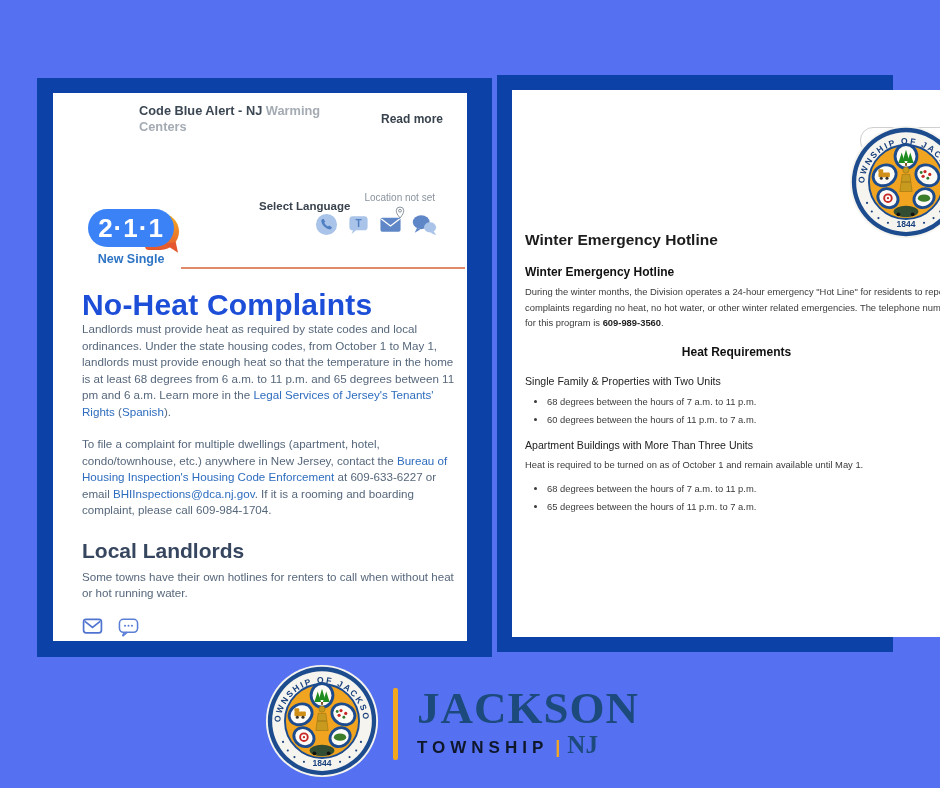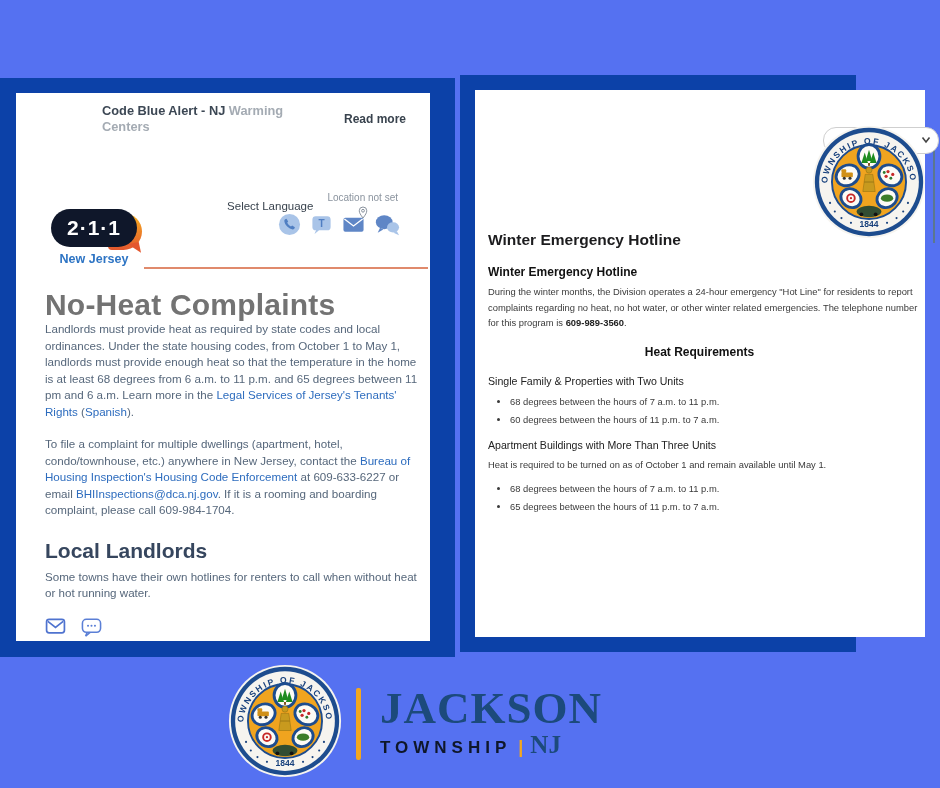--- a/index.html
+++ b/index.html
@@ -1,54 +1,54 @@
 <!DOCTYPE html>
 <html><head>
 <meta charset="utf-8">
 <style>
   html,body{margin:0;padding:0;}
   body{width:940px;height:788px;position:relative;overflow:hidden;
        font-family:"Liberation Sans",sans-serif;background:#5571f1;}
-  .stage{position:absolute;inset:0;}
+  .stage{position:absolute;inset:0;margin-left:37px;}
 
   
   .panel{position:absolute;background:#0c41a8;}
   .panel-left{left:0;top:78px;width:455px;height:579px;}
   .panel-right{left:460px;top:75px;width:396px;height:577px;}
   .white{position:absolute;background:#ffffff;}
   .left-white{left:16px;top:15px;width:414px;height:548px;}
   .right-white{left:15px;top:15px;width:450px;height:547px;}
 
   
   .alert-block{position:absolute;left:86px;top:10px;width:320px;}
   .alert-title{width:195px;font-size:12.8px;font-weight:700;line-height:1.25;color:#3c4754;}
   .alert-title .gray{color:#a4abb3;}
   .alert-desc{margin-top:7px;width:190px;font-size:11.3px;line-height:1.5;color:#8b97a2;}
   .read-more{position:absolute;left:198px;top:9px;font-size:12px;font-weight:700;color:#39434e;cursor:pointer;padding-left:44px;}
   .lang-row{position:absolute;top:99px;right:32px;display:flex;align-items:center;gap:14px;}
-  .select-language{font-size:11.5px;font-weight:400;color:#39434e;cursor:pointer;}
+  .select-language{font-size:11.5px;font-weight:700;color:#39434e;cursor:pointer;}
   .location{display:flex;align-items:center;gap:3px;font-size:10px;color:#8a939e;cursor:pointer;flex-direction:column;}
   .icons-row{position:absolute;top:120px;right:30px;display:flex;gap:9px;}
   .icons-row svg{display:block;cursor:pointer;}
 
   .logo211{position:absolute;left:32px;top:116px;width:92px;text-align:center;}
   .bubble{position:relative;width:86px;height:38px;margin:0 auto;}
   .bubble::before{content:'';position:absolute;right:-5px;top:4px;width:34px;height:37px;
     background:linear-gradient(180deg,#f6b21f,#e4572e);border-radius:0 19px 19px 4px;}
   .bubble::after{content:'';position:absolute;right:-3px;bottom:-7px;width:0;height:0;
     border-left:11px solid transparent;border-top:11px solid #e4572e;transform:rotate(-12deg);}
-  .bubble-core{position:absolute;inset:0;background:#0f172a;border-radius:19px;z-index:2;
+  .bubble-core{position:absolute;inset:0;background:#3b82f6;border-radius:19px;z-index:2;
     display:flex;align-items:center;justify-content:center;color:#fff;font-weight:800;
-    font-size:21px;letter-spacing:1px;}
+    font-size:26px;letter-spacing:1px;}
   .logo-state{margin-top:5px;color:#2d74c4;font-weight:800;font-size:12.5px;}
 
   .divider{position:absolute;left:128px;right:2px;top:174px;height:2px;background:#e08a6c;}
 
   .main{position:absolute;left:29px;right:10px;top:190px;color:#56677b;}
-  .main h1{margin:5px 0 0;font-size:30px;line-height:1.1;font-weight:800;color:#737373;letter-spacing:.2px;}
+  .main h1{margin:5px 0 0;font-size:30px;line-height:1.1;font-weight:800;color:#1d4ed8;letter-spacing:.2px;}
   .main h2{margin:20px 0 6px;font-size:21px;font-weight:800;color:#36465e;}
   .main p{margin:0 0 16px;font-size:11.6px;line-height:16.5px;width:382px;}
   .main a{color:#2d6cbe;cursor:pointer;}
   .main a.nl{text-decoration:none;}
   .footer-icons{display:flex;gap:15px;margin-top:14px;}
   .footer-icons svg{display:block;cursor:pointer;}
 
   
   .pill{position:absolute;left:363px;top:52px;width:114px;height:25px;background:#fff;
     border:1px solid #cfcfcf;border-radius:13px;z-index:1;cursor:pointer;}
@@ -191,21 +191,21 @@
           <path d="M6.5 15.5 l-2.5 5.5 6-3.5z" fill="#5f86c6"></path>
           <ellipse cx="20.5" cy="15" rx="6.5" ry="5.5" fill="#a9c4e8"></ellipse>
           <path d="M24.5 19 l2.5 4.5 -6-2.5z" fill="#a9c4e8"></path>
         </svg>
       </div>
 
       <div class="logo211">
         <div class="bubble">
           <div class="bubble-core">2·1·1</div>
         </div>
-        <div class="logo-state">New Jersey</div>
+        <div class="logo-state">New Single</div>
       </div>
 
       <div class="divider"></div>
 
       <div class="main">
         <h1>No-Heat Complaints</h1>
         <p><span>Landlords must provide heat as required by state codes and local ordinances. Under the state housing codes, from October 1 to May 1, landlords must provide enough heat so that the temperature in the home is at least 68 degrees from 6 a.m. to 11 p.m. and 65 degrees between 11 pm and 6 a.m. Learn more in the </span><a>Legal Services of Jersey's Tenants' Rights</a><span> (</span><a>Spanish</a><span>).</span></p>
         <p><span>To file a complaint for multiple dwellings (apartment, hotel, condo/townhouse, etc.) anywhere in New Jersey, contact the </span><a>Bureau of Housing Inspection's Housing Code Enforcement</a><span> at 609-633-6227 or email </span><a class="nl">BHIInspections@dca.nj.gov</a><span>. If it is a rooming and boarding complaint, please call 609-984-1704.</span></p>
         <h2>Local Landlords</h2>
         <p>Some towns have their own hotlines for renters to call when without heat or hot running water.</p>

